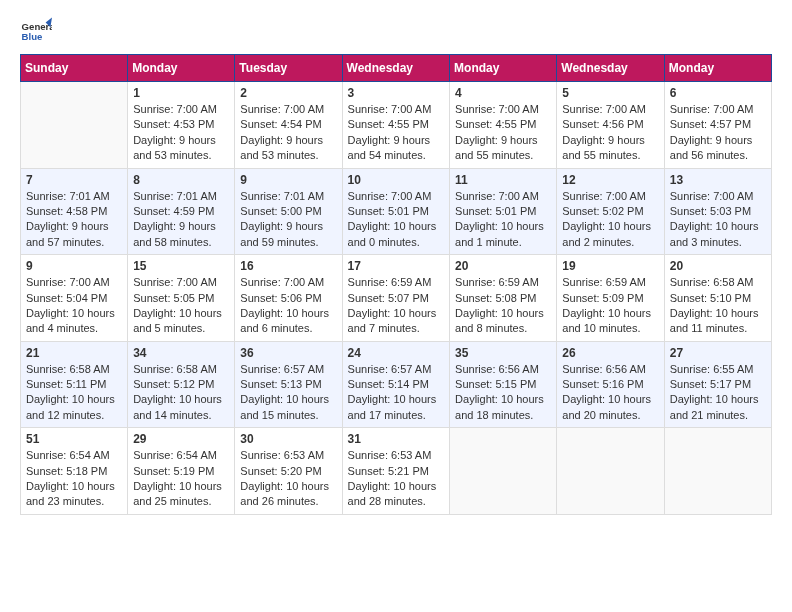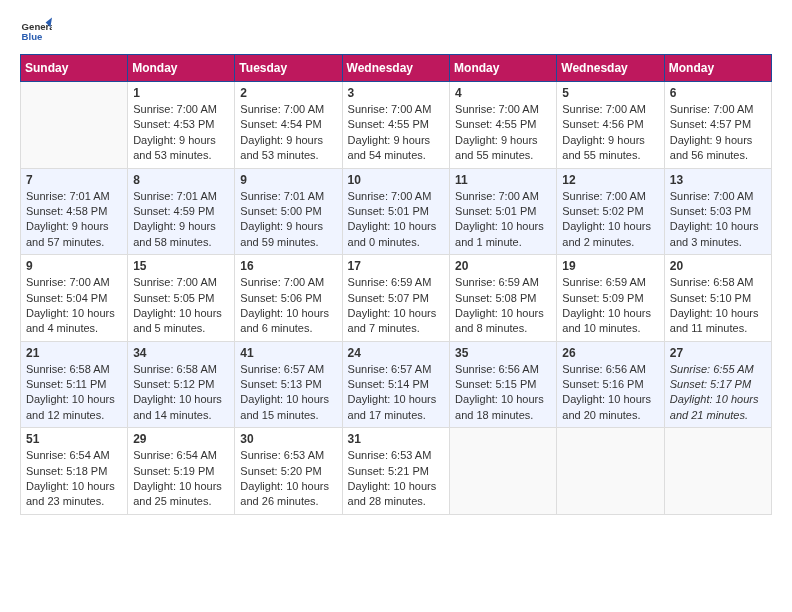--- a/index.html
+++ b/index.html
@@ -265,21 +265,21 @@
 and 12 minutes.</div>
         </td>
         <td>
           <span class="day-num">34</span>
           <div class="day-detail" style="white-space: pre-line;">Sunrise: 6:58 AM
 Sunset: 5:12 PM
 Daylight: 10 hours
 and 14 minutes.</div>
         </td>
         <td>
-          <span class="day-num">41</span>
+          <span class="day-num">36</span>
           <div class="day-detail" style="white-space: pre-line;">Sunrise: 6:57 AM
 Sunset: 5:13 PM
 Daylight: 10 hours
 and 15 minutes.</div>
         </td>
         <td>
           <span class="day-num">24</span>
           <div class="day-detail" style="white-space: pre-line;">Sunrise: 6:57 AM
 Sunset: 5:14 PM
 Daylight: 10 hours
@@ -294,21 +294,21 @@
         </td>
         <td>
           <span class="day-num">26</span>
           <div class="day-detail" style="white-space: pre-line;">Sunrise: 6:56 AM
 Sunset: 5:16 PM
 Daylight: 10 hours
 and 20 minutes.</div>
         </td>
         <td>
           <span class="day-num">27</span>
-          <div class="day-detail" style="white-space: pre-line; font-style: italic;">Sunrise: 6:55 AM
+          <div class="day-detail" style="white-space: pre-line;">Sunrise: 6:55 AM
 Sunset: 5:17 PM
 Daylight: 10 hours
 and 21 minutes.</div>
         </td>
       </tr>
       <tr>
         <td>
           <span class="day-num">51</span>
           <div class="day-detail" style="white-space: pre-line;">Sunrise: 6:54 AM
 Sunset: 5:18 PM

